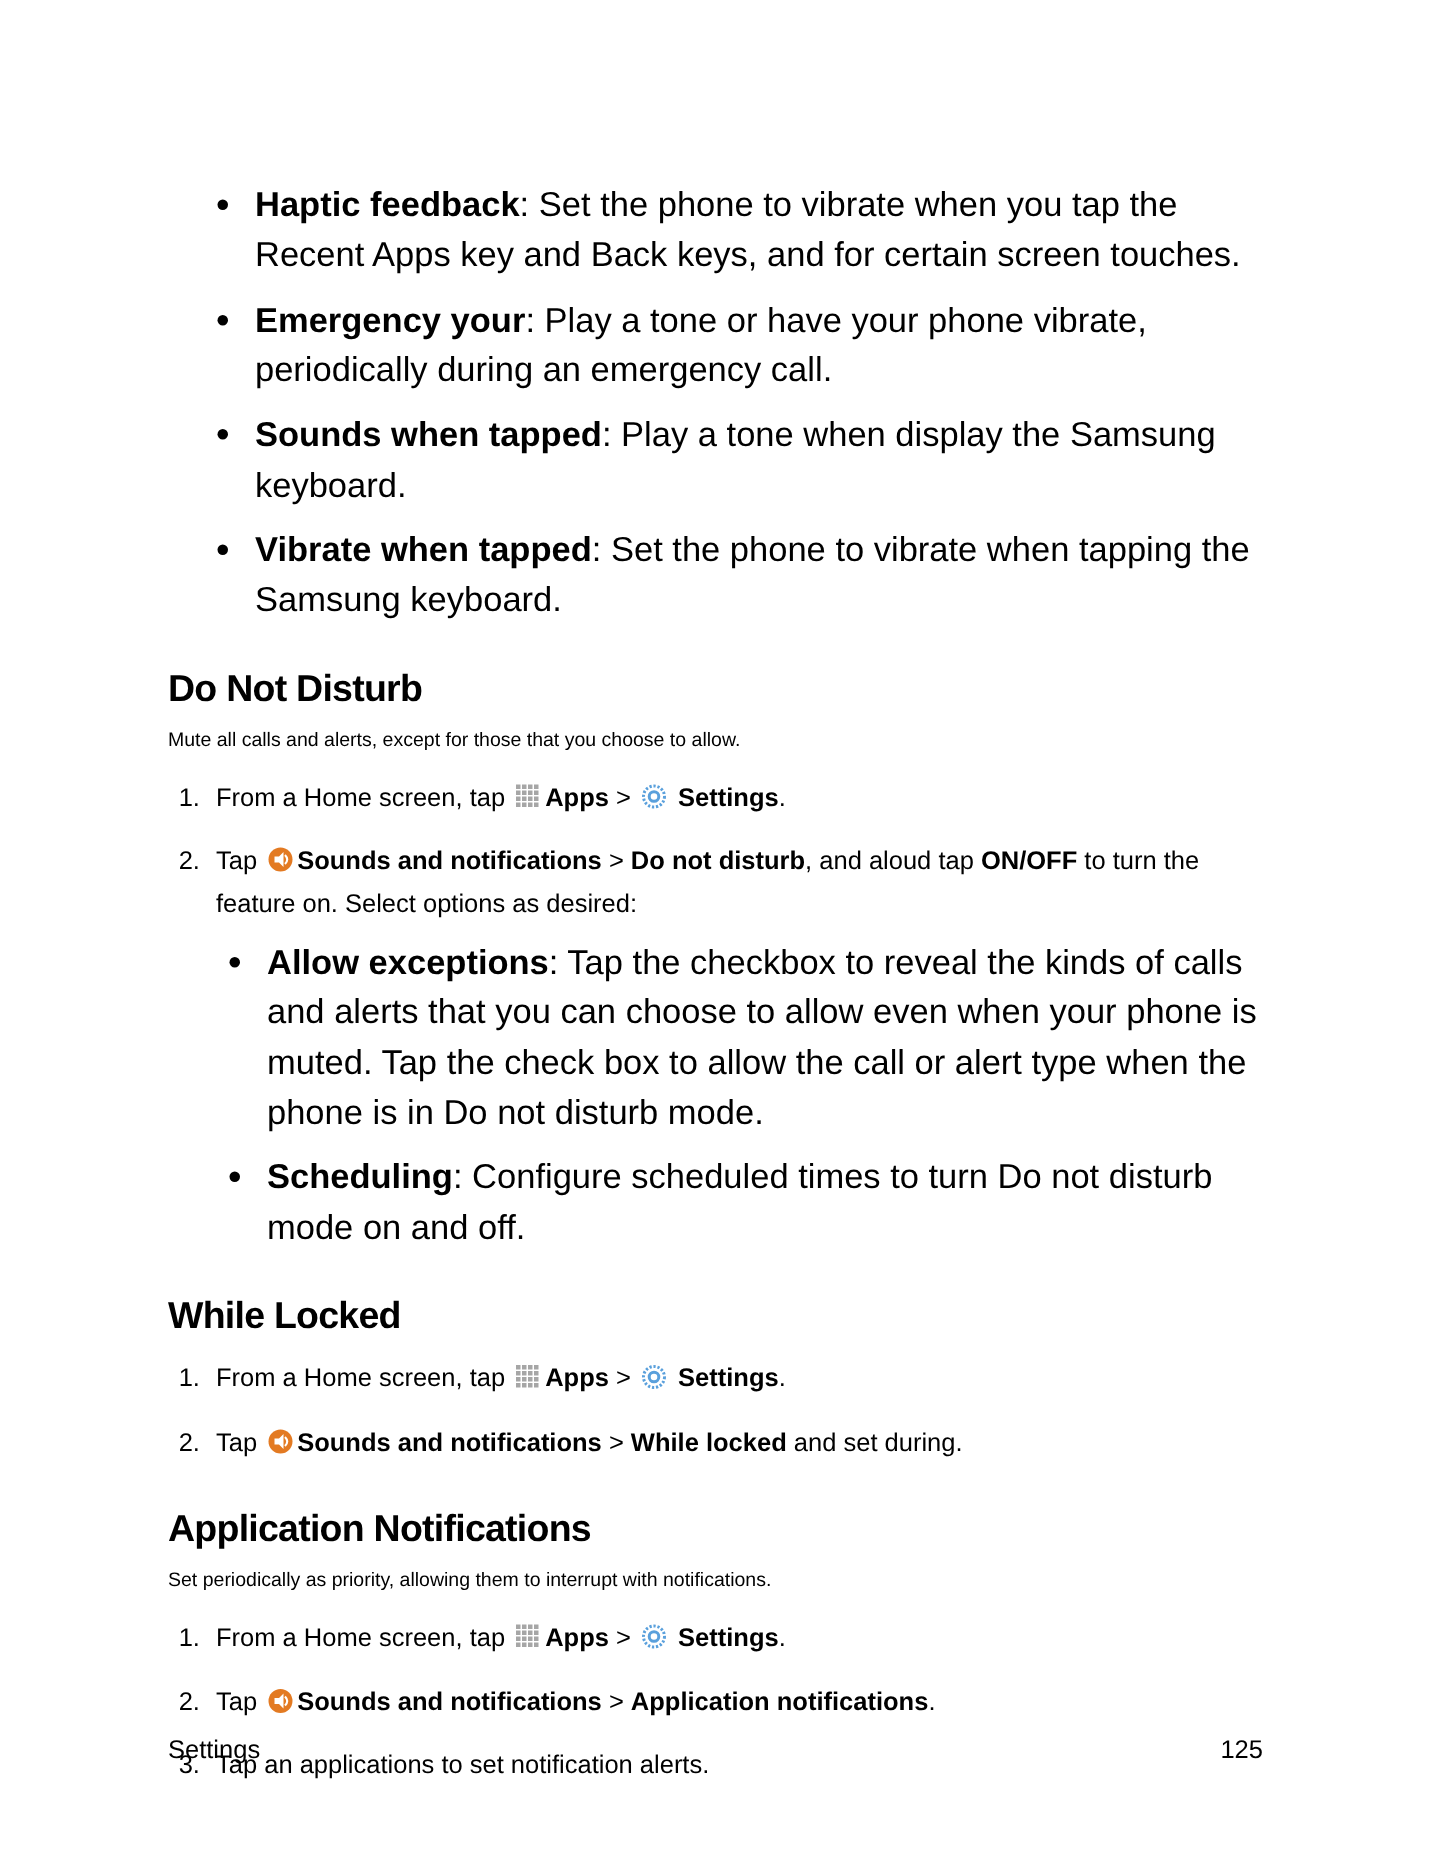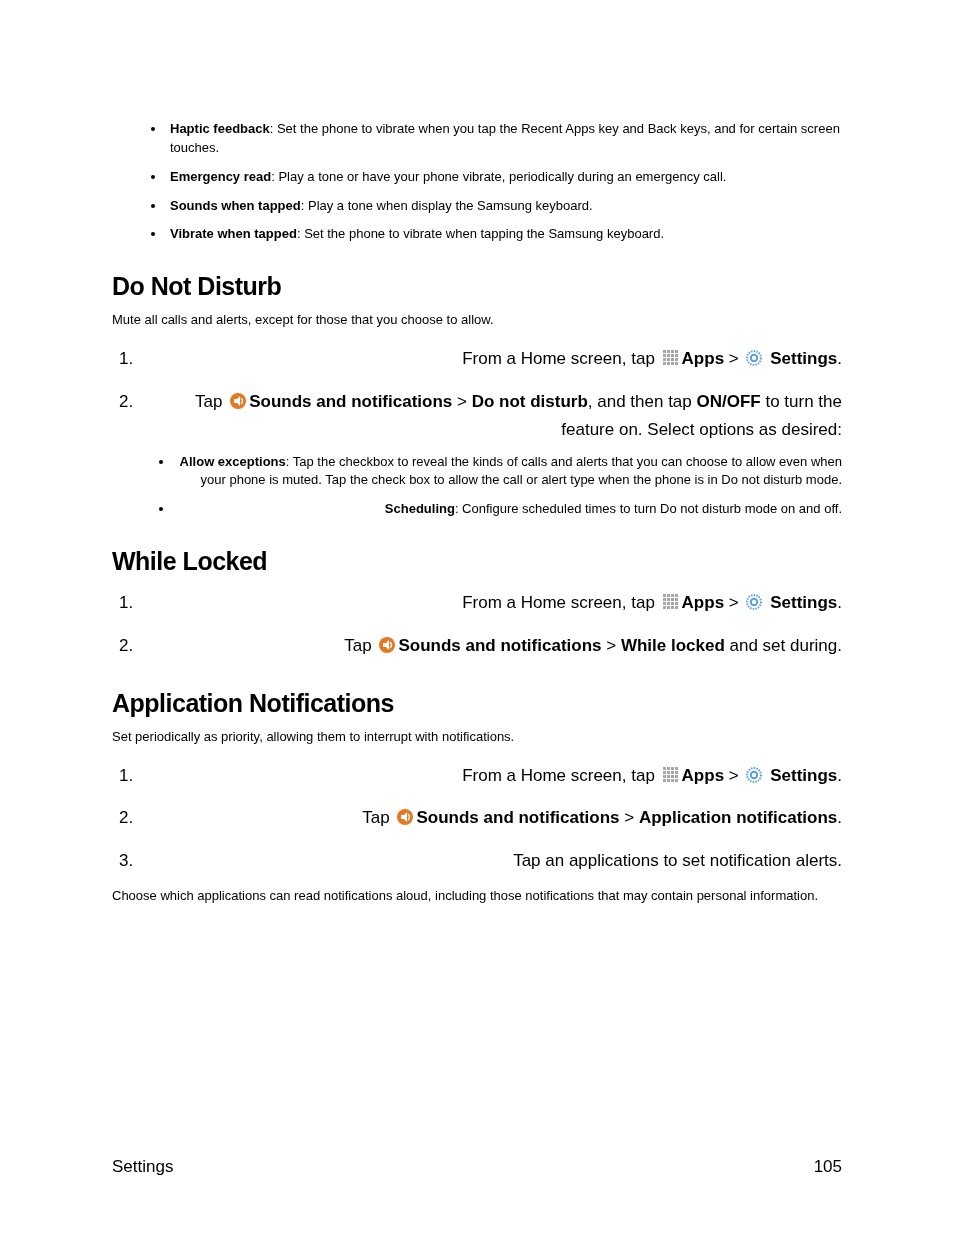--- a/index.html
+++ b/index.html
@@ -24,33 +24,32 @@
     margin: 28px 0 10px 0;
   }
   p.intro {
     margin: 8px 0 16px 0;
     font-size: 13px;
     line-height: 1.45;
   }
   ol.steps {
     margin: 0 0 0 0;
     padding-left: 26px;
-    text-align: right;
   }
   ol.steps > li {
     margin: 14px 0;
     font-size: 17px;
     line-height: 1.5;
     padding-left: 6px;
   }
   ul.inner-bullets, ul.top-bullets {
     list-style: disc;
     margin: 8px 0 0 0;
     padding-left: 30px;
-    font-size: 13px;
+    font-size: 23px;
     line-height: 1.45;
   }
   ul.inner-bullets > li, ul.top-bullets > li {
     margin: 10px 0;
     padding-left: 4px;
   }
   ul.top-bullets {
     margin-left: 24px;
   }
   .b { font-weight: bold; }
@@ -73,21 +72,21 @@
 </head>
 <body>
 
 <div class="page">
 
   <ul class="top-bullets">
     <li>
       <span class="b">Haptic feedback</span><span>: Set the phone to vibrate when you tap the Recent Apps key and Back keys, and for certain screen touches.</span>
     </li>
     <li>
-      <span class="b">Emergency read</span><span>: Play a tone or have your phone vibrate, periodically during an emergency call.</span>
+      <span class="b">Emergency your</span><span>: Play a tone or have your phone vibrate, periodically during an emergency call.</span>
     </li>
     <li>
       <span class="b">Sounds when tapped</span><span>: Play a tone when display the Samsung keyboard.</span>
     </li>
     <li>
       <span class="b">Vibrate when tapped</span><span>: Set the phone to vibrate when tapping the Samsung keyboard.</span>
     </li>
   </ul>
 
   <h2 class="section-heading">Do Not Disturb</h2>
@@ -116,21 +115,21 @@
           </svg></span><span class="b">Apps</span><span> &gt; </span><span class="inline-icon"><svg width="18" height="18" viewBox="0 0 18 18">
             <circle cx="9" cy="9" r="7" fill="none" stroke="#5aa0dc" stroke-width="2" stroke-dasharray="1.5 1.2"></circle>
             <circle cx="9" cy="9" r="3.2" fill="none" stroke="#5aa0dc" stroke-width="2"></circle>
           </svg></span><span class="b"> Settings</span><span>.</span>
     </li>
     <li>
       <span>Tap </span><span class="inline-icon"><svg width="18" height="18" viewBox="0 0 18 18">
             <circle cx="9" cy="9" r="8" fill="#e37a22"></circle>
             <path d="M5 7 L8 7 L11 4 L11 14 L8 11 L5 11 Z" fill="#fff"></path>
             <path d="M12 6 Q15 9 12 12" fill="none" stroke="#fff" stroke-width="1.4"></path>
-          </svg></span><span class="b">Sounds and notifications</span><span> &gt; </span><span class="b">Do not disturb</span><span>, and then tap </span><span class="b">ON/OFF</span><span> to turn the feature on. Select options as desired:</span>
+          </svg></span><span class="b">Sounds and notifications</span><span> &gt; </span><span class="b">Do not disturb</span><span>, and aloud tap </span><span class="b">ON/OFF</span><span> to turn the feature on. Select options as desired:</span>
       <ul class="inner-bullets">
         <li>
           <span class="b">Allow exceptions</span><span>: Tap the checkbox to reveal the kinds of calls and alerts that you can choose to allow even when your phone is muted. Tap the check box to allow the call or alert type when the phone is in Do not disturb mode.</span>
         </li>
         <li>
           <span class="b">Scheduling</span><span>: Configure scheduled times to turn Do not disturb mode on and off.</span>
         </li>
       </ul>
     </li>
   </ol>
@@ -204,20 +203,19 @@
             <circle cx="9" cy="9" r="8" fill="#e37a22"></circle>
             <path d="M5 7 L8 7 L11 4 L11 14 L8 11 L5 11 Z" fill="#fff"></path>
             <path d="M12 6 Q15 9 12 12" fill="none" stroke="#fff" stroke-width="1.4"></path>
           </svg></span><span class="b">Sounds and notifications</span><span> &gt; </span><span class="b">Application notifications</span><span>.</span>
     </li>
     <li>
       <span>Tap an applications to set notification alerts.</span>
     </li>
   </ol>
 
-  <p class="intro">Choose which applications can read notifications aloud, including those notifications that may contain personal information.</p>
 
   <div class="footer">
     <span>Settings</span>
-    <span>105</span>
+    <span>125</span>
   </div>
 
 </div>
 
 </body></html>

